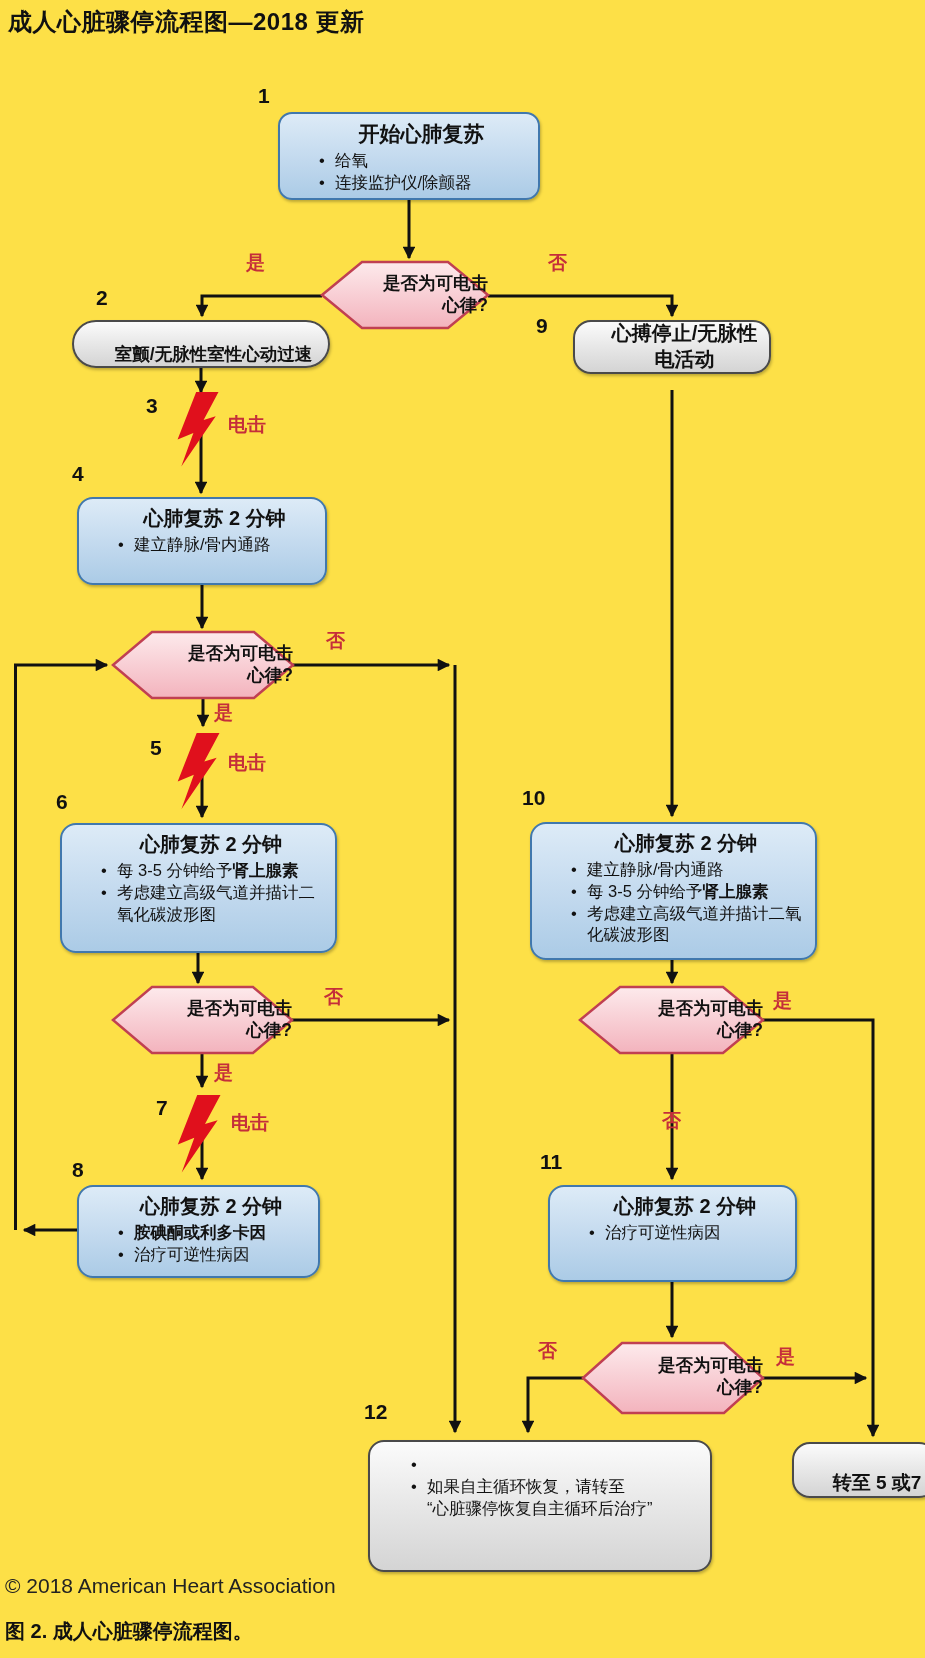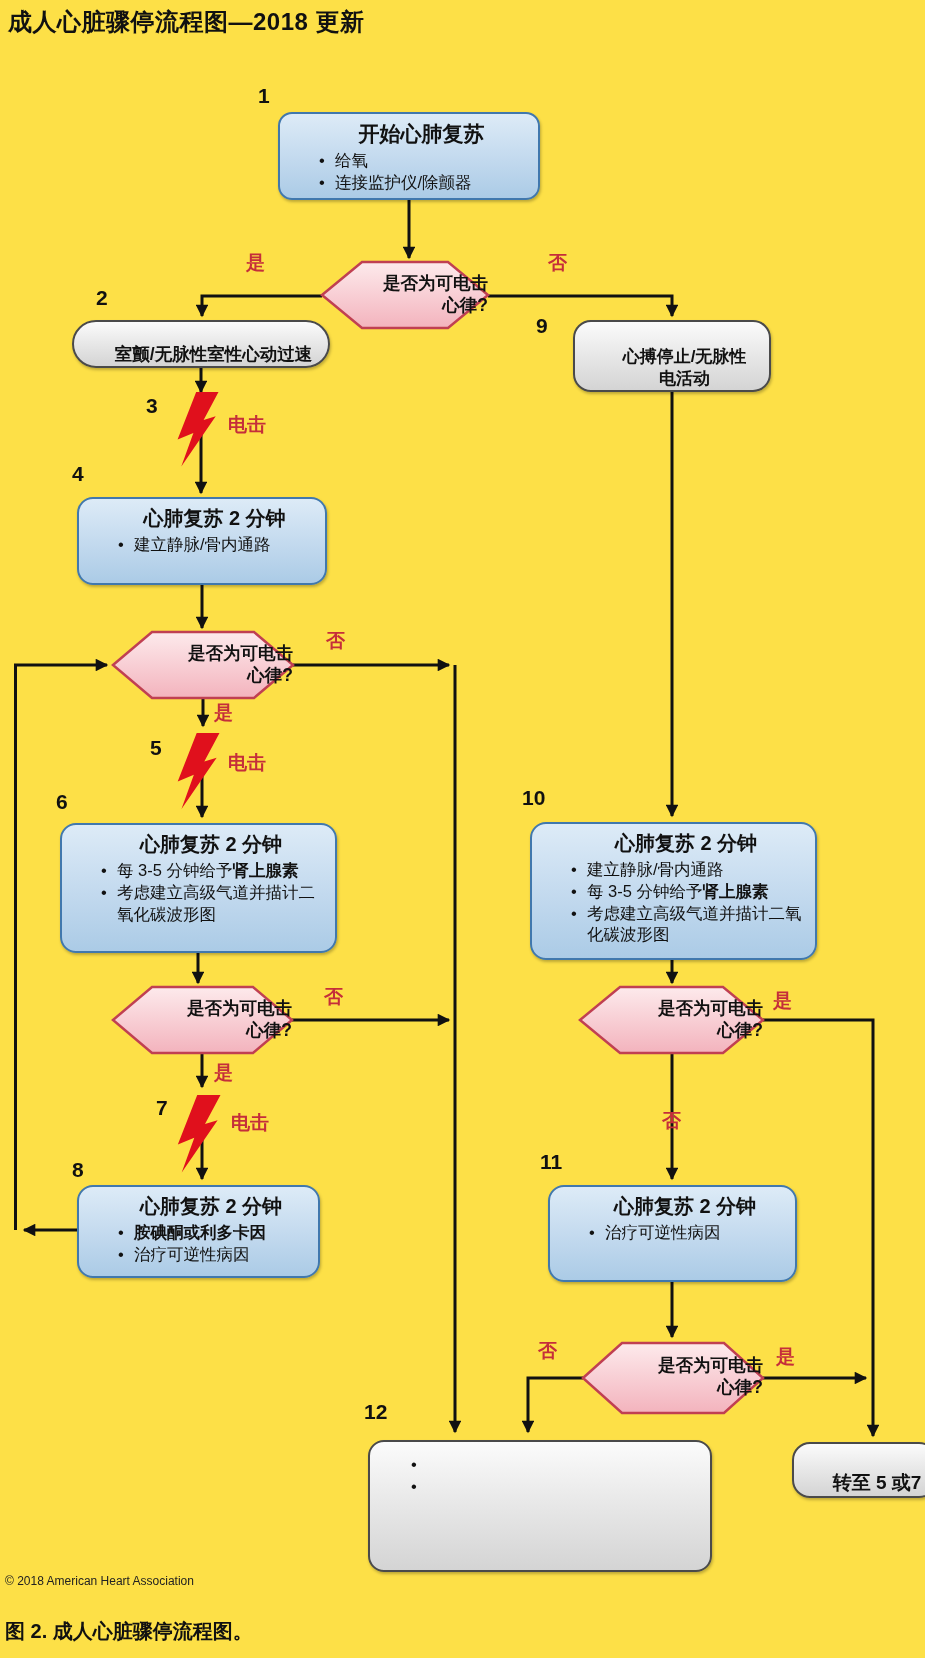--- a/index.html
+++ b/index.html
@@ -17,21 +17,21 @@
   .box-title{text-align:center;font-weight:bold;font-size:20px;margin:6px 8px 2px;}
   .big-title{font-size:21px;}
   ul.bullets{list-style:none;margin:0;padding:0 8px 6px 14px;font-size:16.5px;line-height:1.32;}
   ul.bullets li{display:flex;}
   .blt{width:16px;flex:0 0 16px;}
   .lbl{position:absolute;color:#c52e3a;font-weight:bold;font-size:19px;}
   .num{position:absolute;font-weight:bold;font-size:21px;}
   .hexlbl{position:absolute;text-align:right;font-weight:bold;font-size:17.5px;line-height:1.27;}
   .center-text{display:flex;align-items:flex-end;justify-content:center;text-align:center;font-weight:bold;}
   #page-title{position:absolute;left:8px;top:6px;font-size:24px;font-weight:bold;letter-spacing:.5px;}
-  #copyright{position:absolute;left:5px;top:1574px;font-size:12px;color:#222;}
+  #copyright{position:absolute;left:5px;top:1574px;font-size:21px;color:#222;}
   #caption{position:absolute;left:5px;top:1618px;font-size:20px;font-weight:bold;}
 </style>
 </head>
 <body>
 
 <div id="canvas">
 
   <div id="page-title">成人心脏骤停流程图—2018 更新</div>
 
   <svg id="wires" width="925" height="1658">
@@ -129,21 +129,21 @@
           <span class="blt">•</span>
           <span>连接监护仪/除颤器</span>
         </li>
     </ul>
   </div>
 
   <div class="box gray center-text" style="left:72px;top:320px;width:258px;height:48px;border-radius:24px;font-size:17.5px;">
     <span>室颤/无脉性室性心动过速</span>
   </div>
 
-  <div class="box gray center-text" style="left:573px;top:320px;width:198px;height:72px;font-size:17px;line-height:1.3;">
+  <div class="box gray center-text" style="left:573px;top:320px;width:198px;height:54px;font-size:20px;line-height:1.3;">
     <span><span>心搏停止/无脉性</span><br><span>电活动</span></span>
   </div>
 
   <div class="box blue" style="left:77px;top:497px;width:250px;height:88px;">
     <div class="box-title">心肺复苏 2 分钟</div>
     <ul class="bullets">
       <li>
           <span class="blt">•</span>
           <span>建立静脉/骨内通路</span>
         </li>
@@ -206,20 +206,22 @@
     </ul>
   </div>
 
   <div class="box gray" style="left:368px;top:1440px;width:344px;height:132px;border-radius:16px;">
     <ul class="bullets" style="padding:12px 10px 8px 16px;">
       <li>
           <span class="blt">•</span>
         </li>
       <li>
           <span class="blt">•</span>
+        <span><span>如果自主循环恢复，请转至</span><br>
+        <span>“心脏骤停恢复自主循环后治疗”</span></span>
         </li>
     </ul>
   </div>
 
   <div class="box gray center-text" style="left:772px;top:1442px;width:145px;height:56px;font-size:19px;margin-left:20px;">
     <span>转至 5 或7</span>
   </div>
 
   <div id="copyright">© 2018 American Heart Association</div>
   <div id="caption">图 2. 成人心脏骤停流程图。</div>

